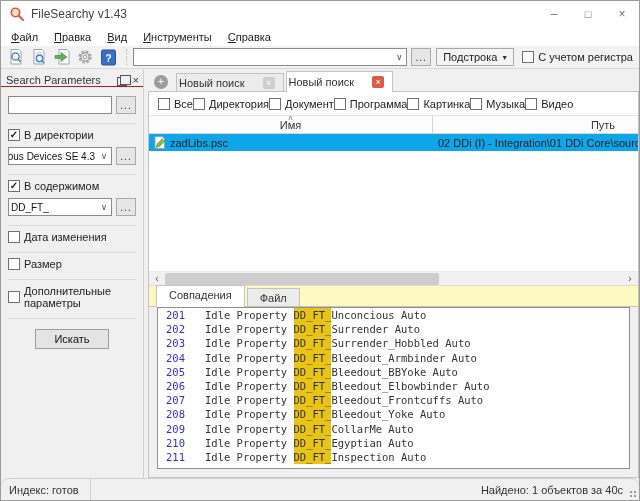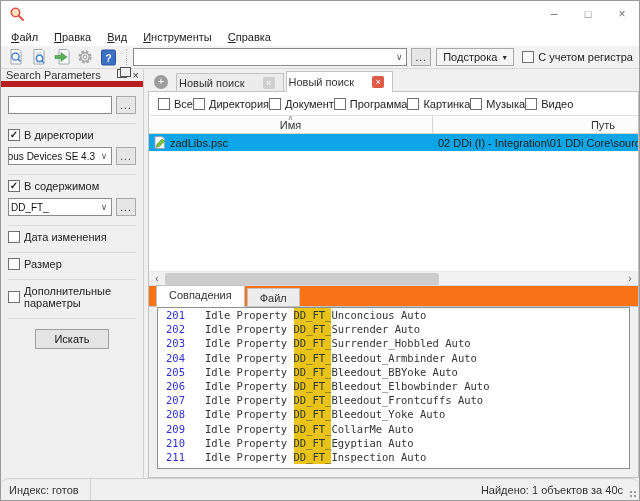--- a/index.html
+++ b/index.html
@@ -46,21 +46,21 @@
   .cb-row { display:flex; align-items:center; font-size:11px; color:#222; }
   .cb-row .cb { margin-right:4px; }
   .toolbar .cb-row { margin-left:8px; }
 
   
   .main { flex:1; display:flex; min-height:0; }
 
   
   .sidebar { width:143px; flex:0 0 auto; display:flex; flex-direction:column;
              border-right:1px solid #cfcfcf; background:#f0f0f0; }
-  .side-header { height:18px; border-bottom:6px solid #b91c1c; display:flex; align-items:flex-start;
+  .side-header { height:18px; border-bottom:1px solid #b91c1c; display:flex; align-items:flex-end;
                  font-size:11px; color:#333; padding:0 4px 0 5px; flex:0 0 auto; }
   .side-header .sp { flex:1; }
   .float-ic { width:10px; height:9px; border:1px solid #555; position:relative; margin-right:6px; }
   .float-ic::before { content:""; position:absolute; left:2px; top:-3px; width:9px; height:8px;
                       border:1px solid #555; background:#f0f0f0; }
   .side-x { font-size:11px; color:#333; }
   .side-body { flex:1; padding:4px 7px 0 7px; overflow:hidden; }
   .group { border-bottom:1px solid #dadada; padding:5px 0 9px 0; }
   .side-label { font-size:11px; color:#222; margin:3px 0 5px 1px; }
   .field-row { display:flex; align-items:center; }
@@ -109,21 +109,21 @@
   .td.path { width:340px; flex:0 0 auto; padding-left:5px; }
   .table-empty { height:120px; background:#fff; }
 
   .hscroll { height:14px; background:#f1f1f1; display:flex; align-items:center; flex:0 0 auto;
              border-top:1px solid #eaeaea; }
   .hs-arrow { width:16px; text-align:center; font-size:10px; color:#555; }
   .hs-track { flex:1; height:100%; position:relative; }
   .hs-thumb { position:absolute; left:0; top:1px; height:12px; width:60%; background:#cdcdcd;
               border-radius:2px; }
 
-  .btabs { height:22px; background:#f97316; display:flex; align-items:flex-end; padding-left:7px;
+  .btabs { height:22px; background:#fef9c3; display:flex; align-items:flex-end; padding-left:7px;
            flex:0 0 auto; border-top:1px solid #dcdcdc; }
   .btab { font-size:11px; color:#333; padding:3px 12px; border:1px solid #c3c3c3; border-bottom:0;
           background:#ececec; margin-right:2px; height:19px; }
   .btab.active { background:#fff; height:22px; position:relative; z-index:2; }
 
   .match-pane { flex:1; background:#f0f0f0; padding:0 8px 8px 8px; min-height:0;
                 border-top:1px solid #c3c3c3; margin-top:-1px; display:flex; }
   .match-box { flex:1; background:#fff; border:1px solid #8f8f8f; overflow:hidden;
                padding:0 0 0 8px; }
   .mline { font-family:"DejaVu Sans Mono", monospace; font-size:10.5px; line-height:14.2px;
@@ -145,20 +145,21 @@
 </head>
 <body>
 
 <div class="window">
 
   <div class="titlebar">
     <svg class="app-ic" viewBox="0 0 16 16">
       <circle cx="6.5" cy="6.5" r="4.2" fill="#fbe3c0" stroke="#d9534a" stroke-width="1.6"></circle>
       <line x1="9.8" y1="9.8" x2="14" y2="14" stroke="#d9534a" stroke-width="2" stroke-linecap="round"></line>
     </svg>
+    <span class="title-text">FileSearchy v1.43</span>
     <span class="tb-spacer"></span>
     <span class="win-btn">–</span>
     <span class="win-btn max">□</span>
     <span class="win-btn">×</span>
   </div>
 
   <div class="menubar">
     <span class="menu-item">Файл</span>
     <span class="menu-item">Правка</span>
     <span class="menu-item">Вид</span>

